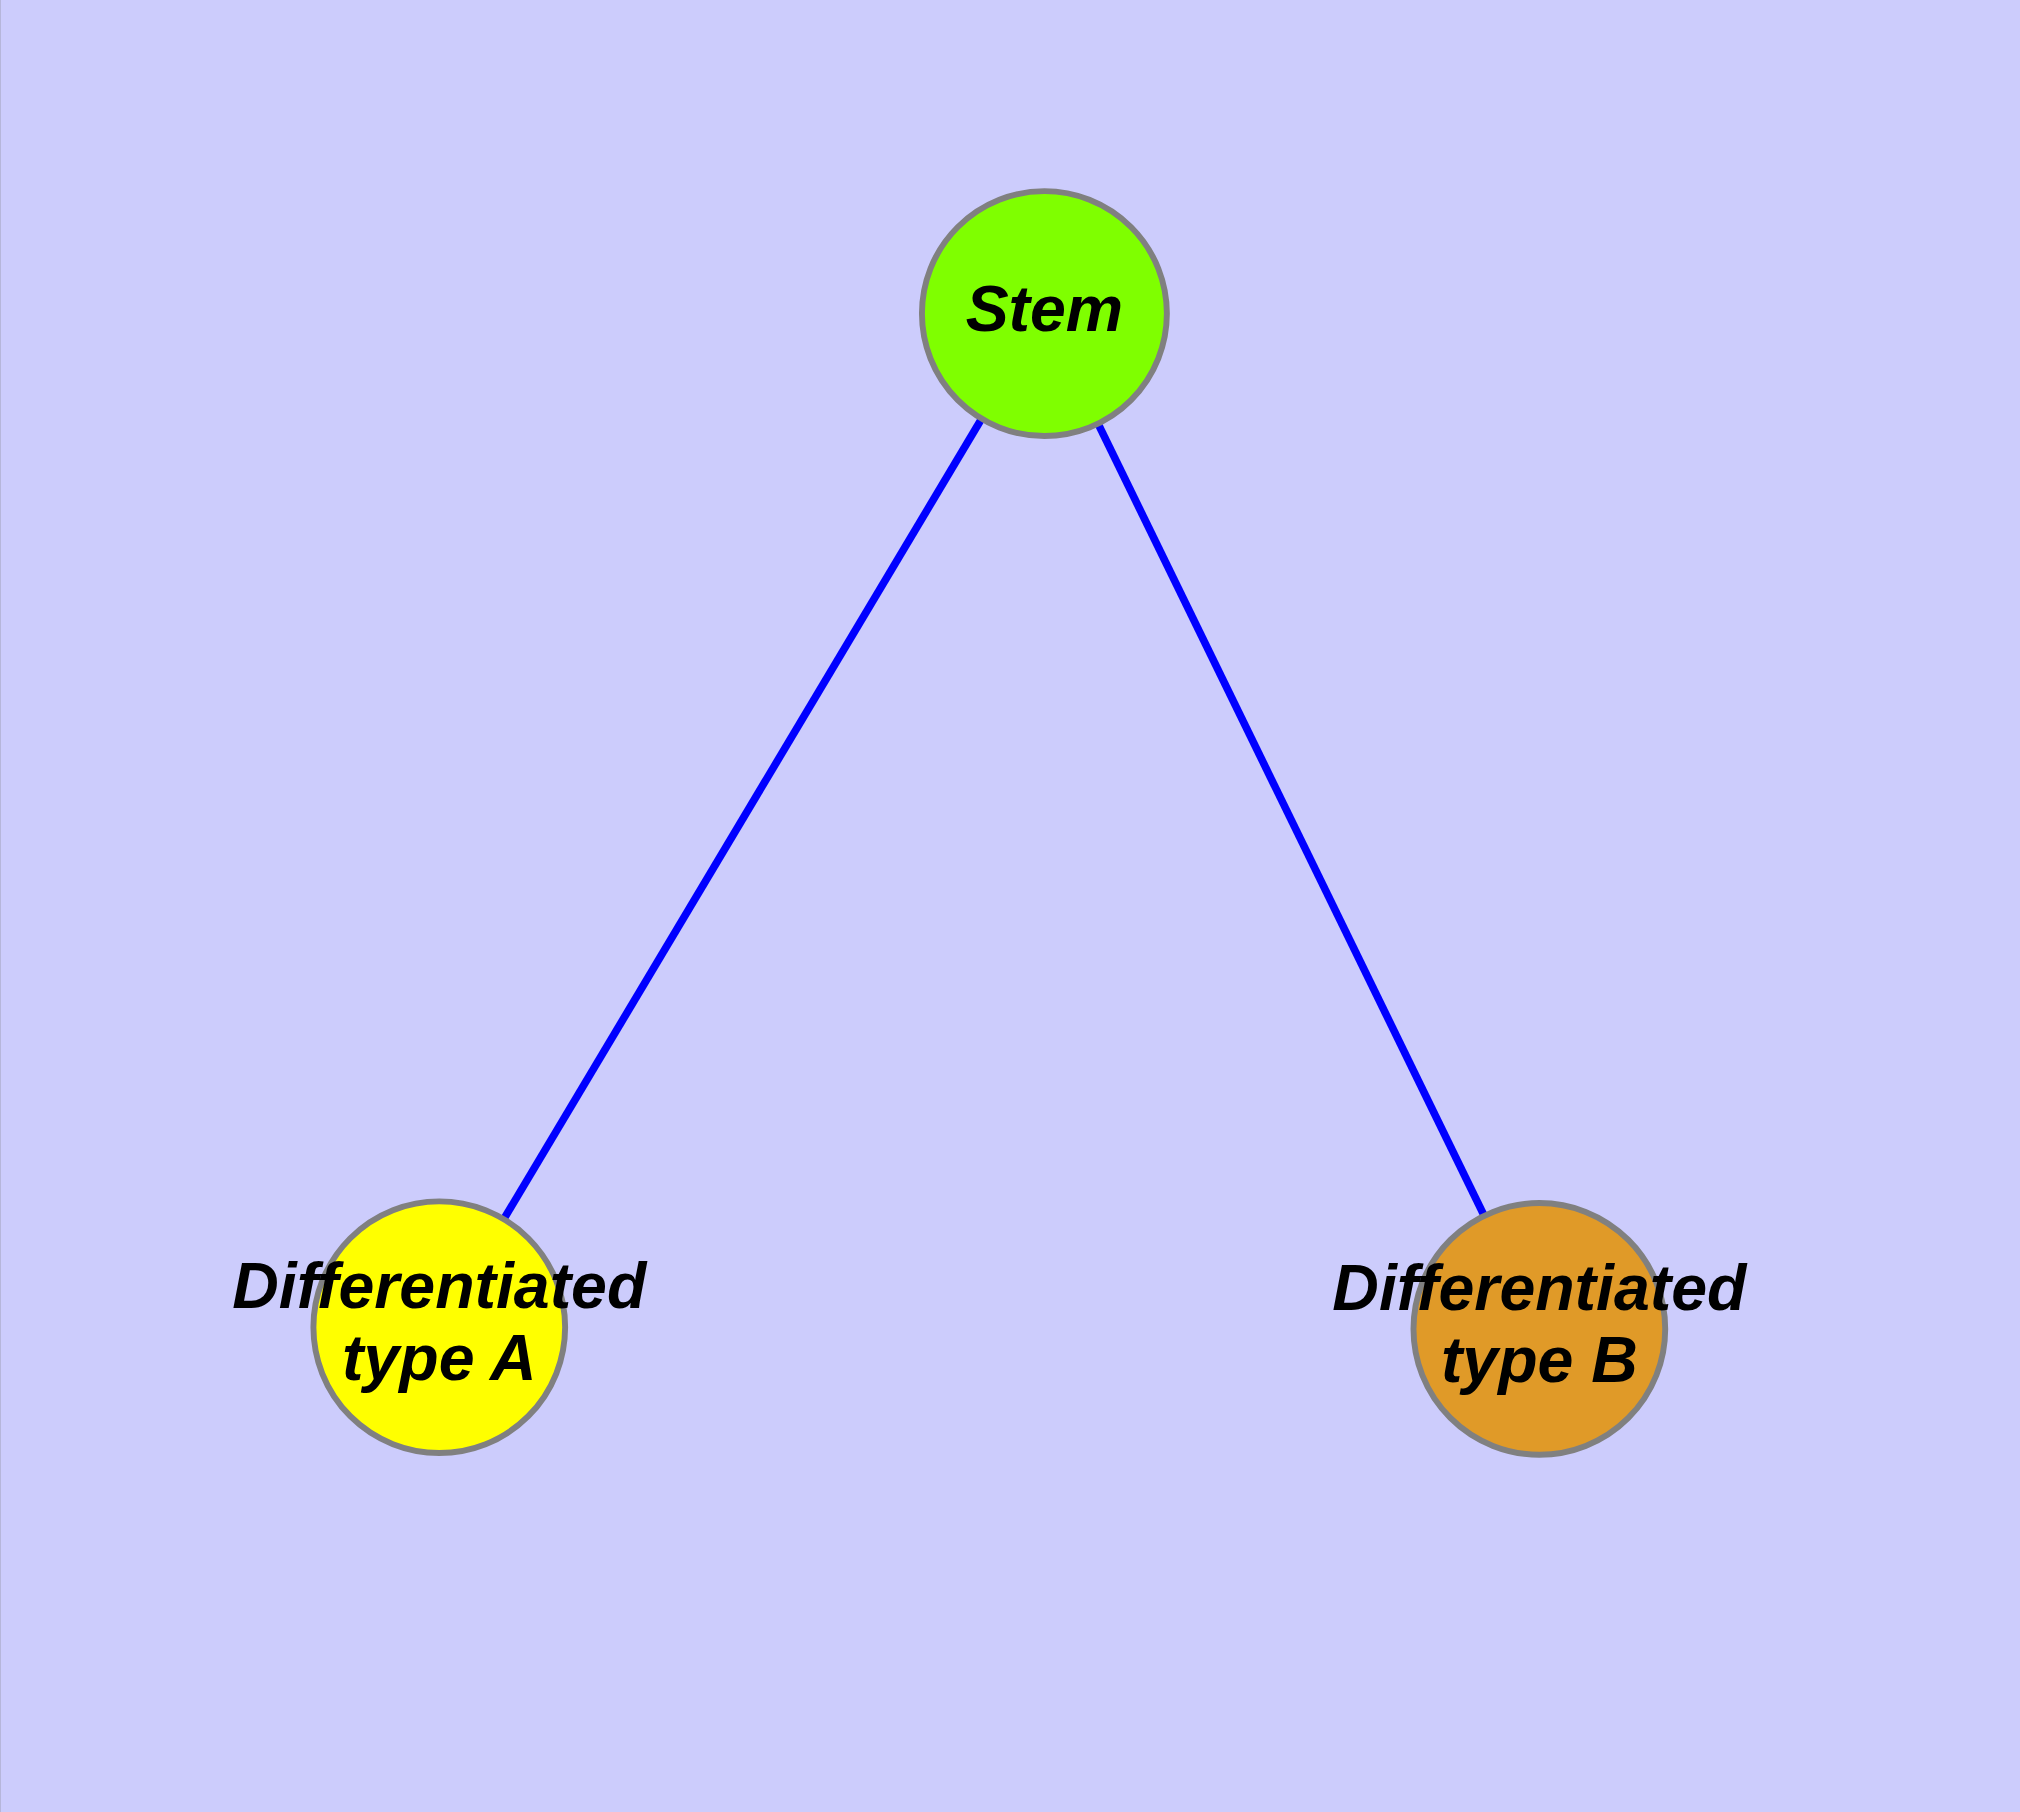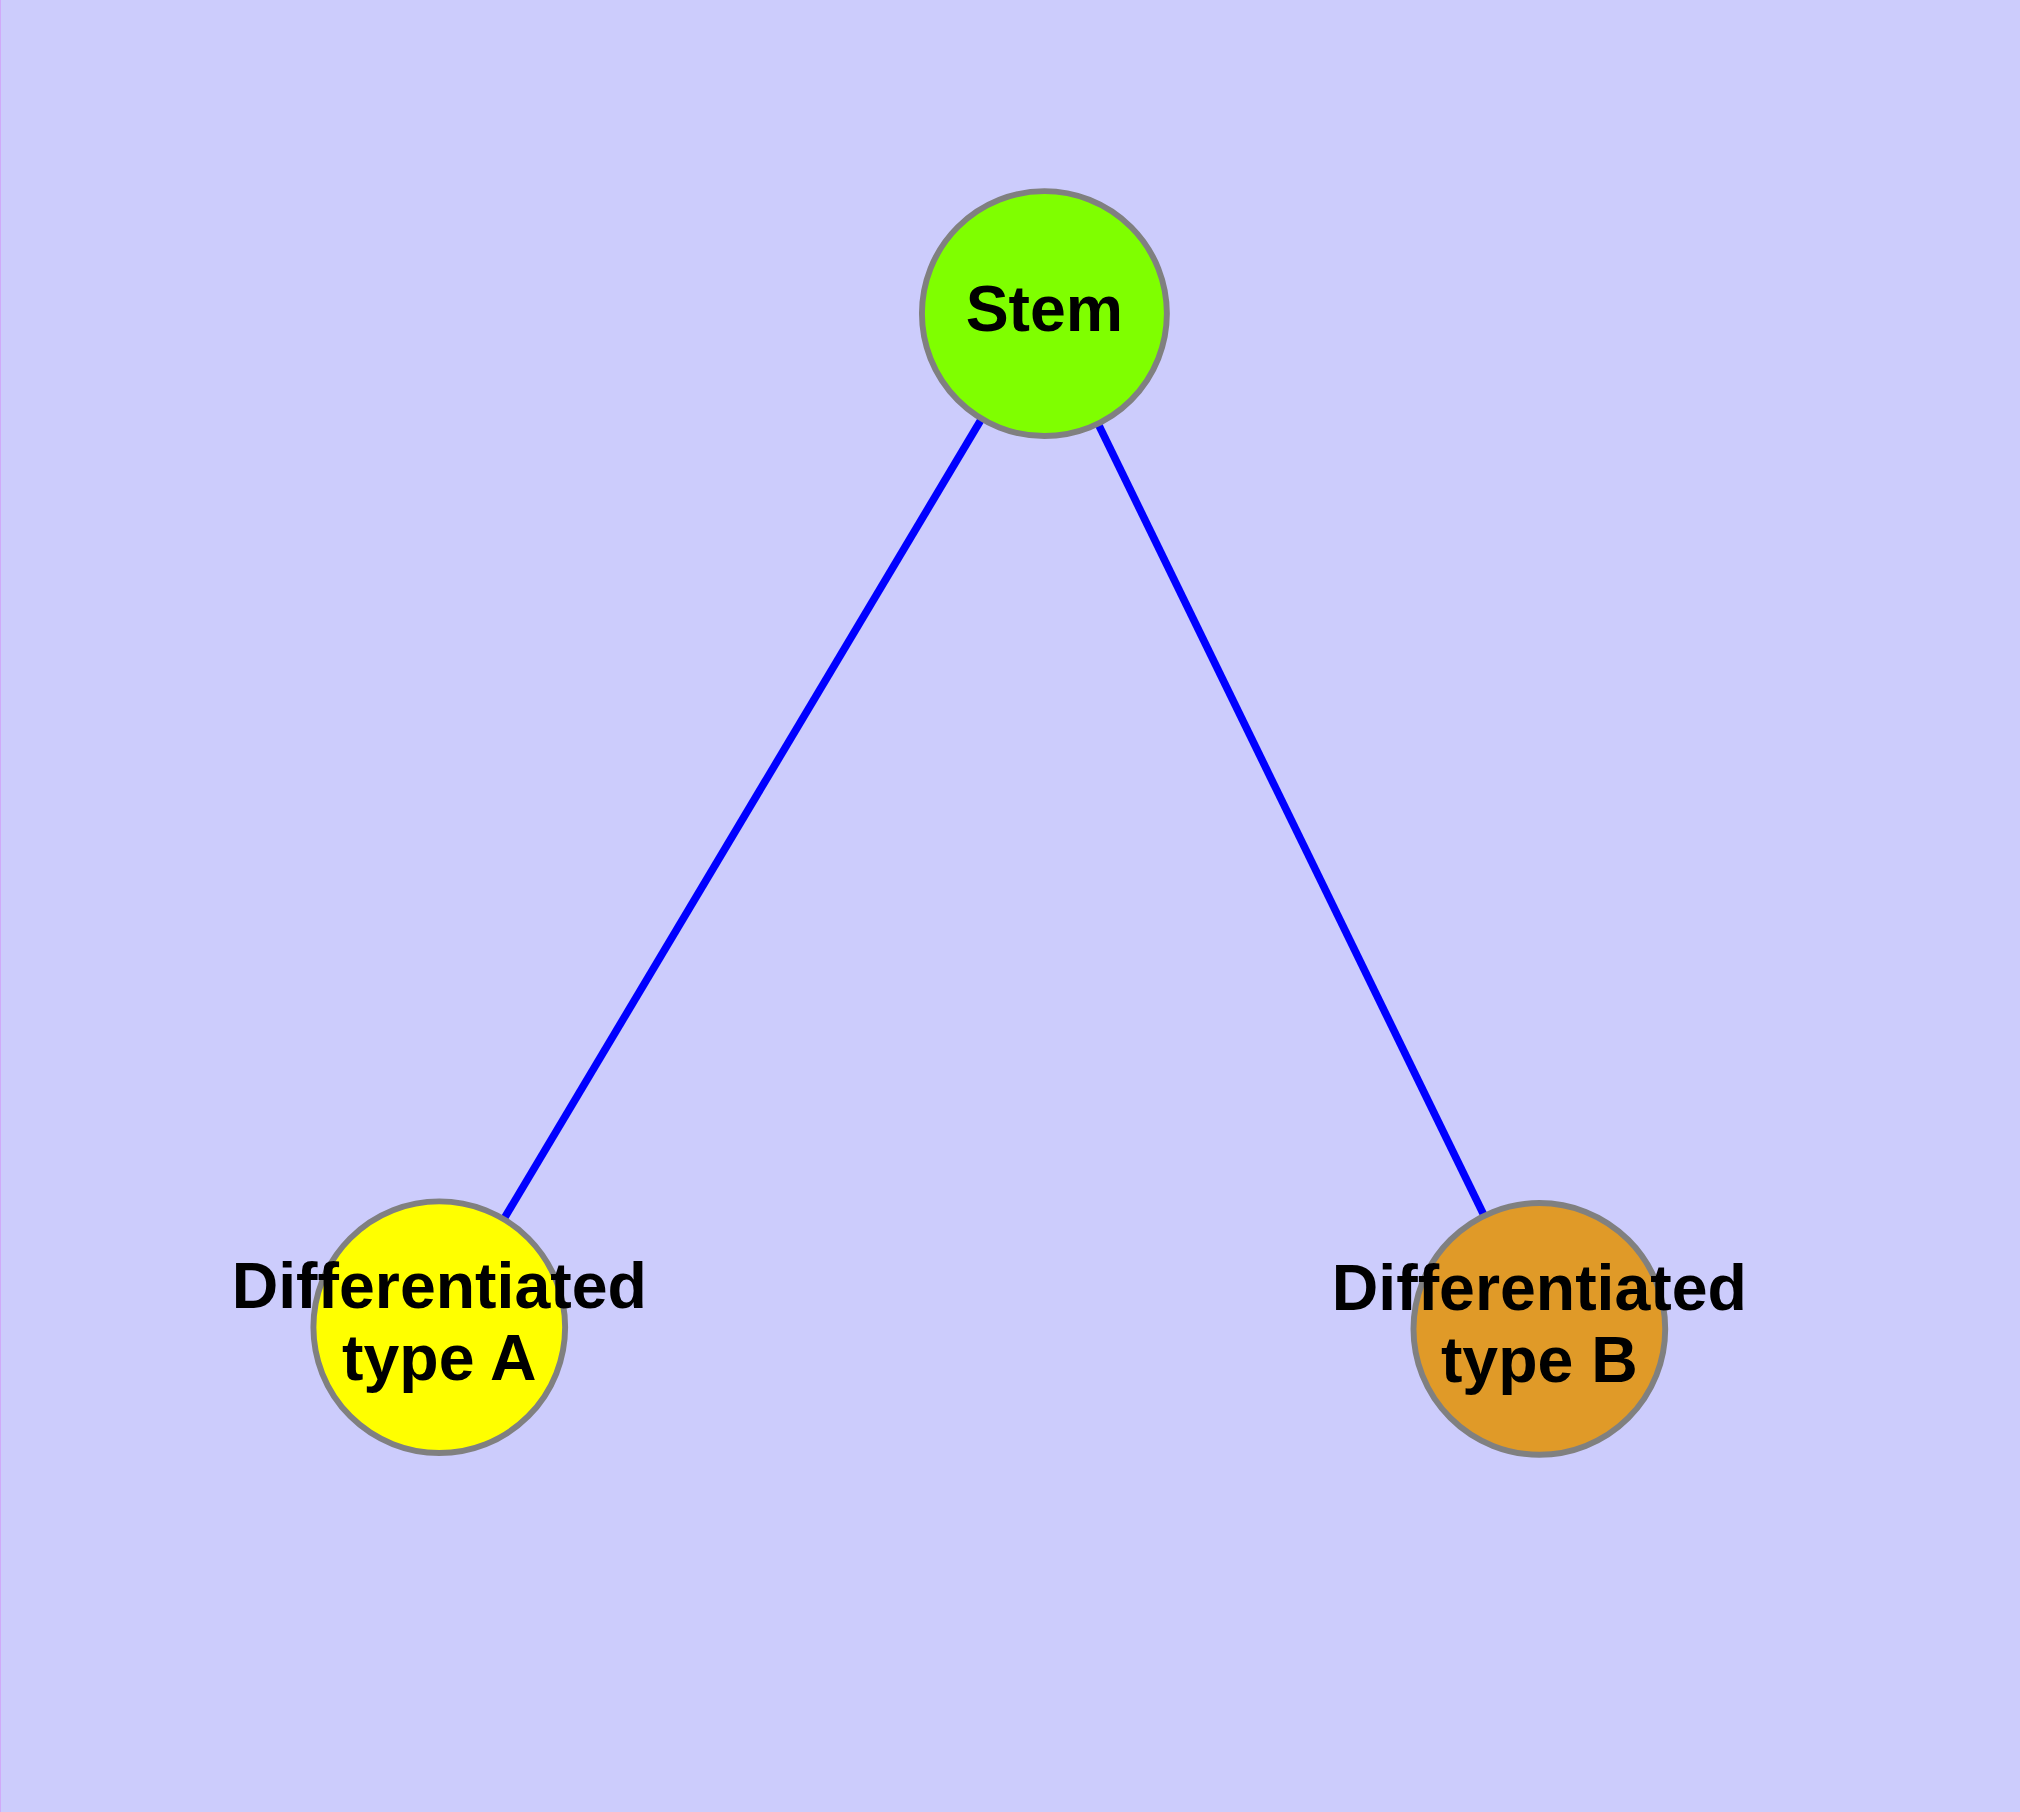--- a/index.html
+++ b/index.html
@@ -30,21 +30,21 @@
     font-family: "Liberation Sans", sans-serif;
     font-weight: bold;
     fill: #000000;
     text-anchor: middle;
     dominant-baseline: middle;
   }
 </style>
 </head>
 <body>
 
-<div id="stage" style="width: 1795px; height: 1812px; background: #d946ef;">
+<div id="stage" style="width: 1795px; height: 1812px; background: #737373; font-style: italic;">
   <svg id="graph-svg" viewBox="0 0 2384 2138" xmlns="http://www.w3.org/2000/svg" style="width: 2021px; height: 1812px;">
 
     <rect id="bg-rect" x="0" y="0" width="2384" height="2138" fill="#ccccfc"></rect>
 
     <g id="edges-layer">
         <line x1="1232" y1="370" x2="518" y2="1566" stroke="#0000ff" stroke-width="9" stroke-linecap="butt"></line>
         <line x1="1232" y1="370" x2="1816" y2="1568" stroke="#0000ff" stroke-width="9" stroke-linecap="butt"></line>
       </g>
     <g id="nodes-layer">
         <circle cx="1232" cy="370" r="144.5" fill="#7fff00" stroke="#808080" stroke-width="7"></circle>

